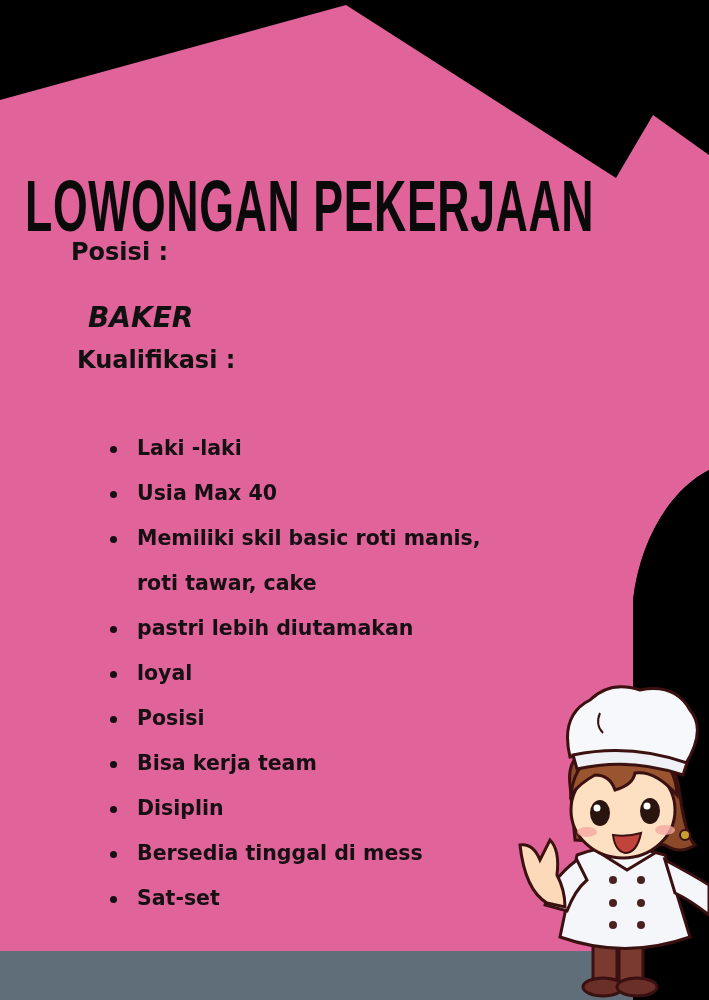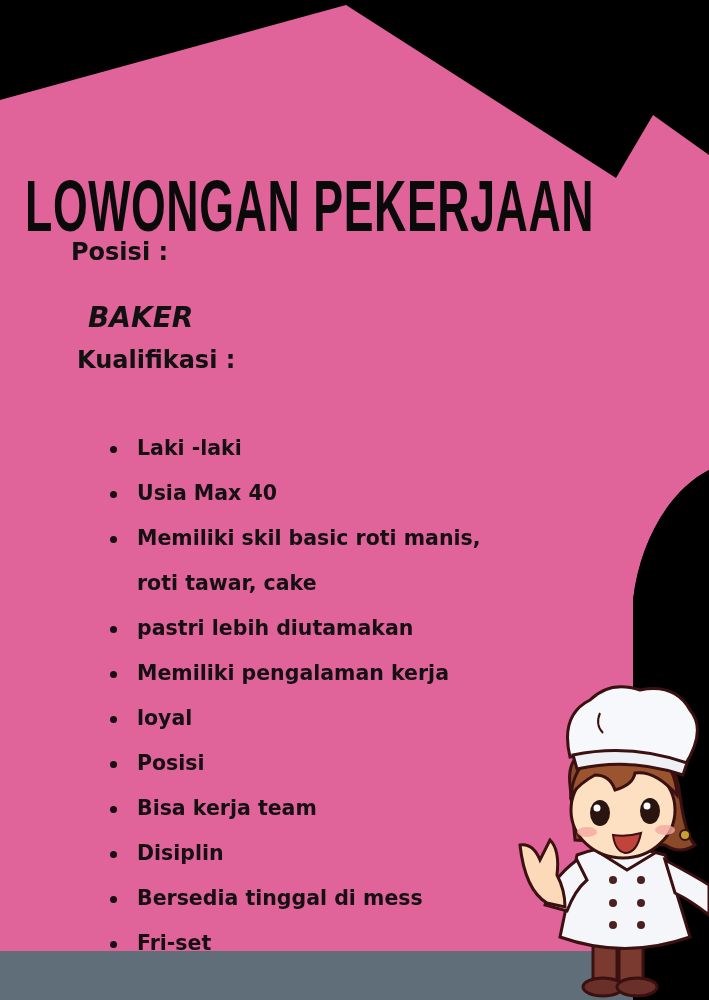--- a/index.html
+++ b/index.html
@@ -37,27 +37,26 @@
 <div class="label posisi">Posisi :</div>
 <div class="label baker">BAKER</div>
 <div class="label kual">Kualifikasi :</div>
 
 <ul class="list">
   <li><span class="bullet"></span><span>Laki -laki</span></li>
   <li><span class="bullet"></span><span>Usia Max 40</span></li>
   <li><span class="bullet"></span><span>Memiliki skil basic roti manis,</span></li>
   <li class="cont"><span>roti tawar, cake</span></li>
   <li><span class="bullet"></span><span>pastri lebih diutamakan</span></li>
-  <li><span class="bullet"></span><span>Memiliki pengalaman kerja</span></li>
   <li><span class="bullet"></span><span>loyal</span></li>
   <li><span class="bullet"></span><span>Posisi</span></li>
   <li><span class="bullet"></span><span>Bisa kerja team</span></li>
   <li><span class="bullet"></span><span>Disiplin</span></li>
   <li><span class="bullet"></span><span>Bersedia tinggal di mess</span></li>
-  <li><span class="bullet"></span><span>Fri-set</span></li>
+  <li><span class="bullet"></span><span>Sat-set</span></li>
 </ul>
 
 <svg class="chef" viewBox="0 0 194 325" xmlns="http://www.w3.org/2000/svg">
 
   <g stroke="#3a1010" stroke-width="3">
     <rect x="78" y="260" width="24" height="48" rx="4" fill="#7a3a30"></rect>
     <rect x="104" y="260" width="24" height="48" rx="4" fill="#7a3a30"></rect>
     <ellipse cx="88" cy="312" rx="20" ry="9" fill="#6a2f28"></ellipse>
     <ellipse cx="122" cy="312" rx="20" ry="9" fill="#6a2f28"></ellipse>
   </g>

